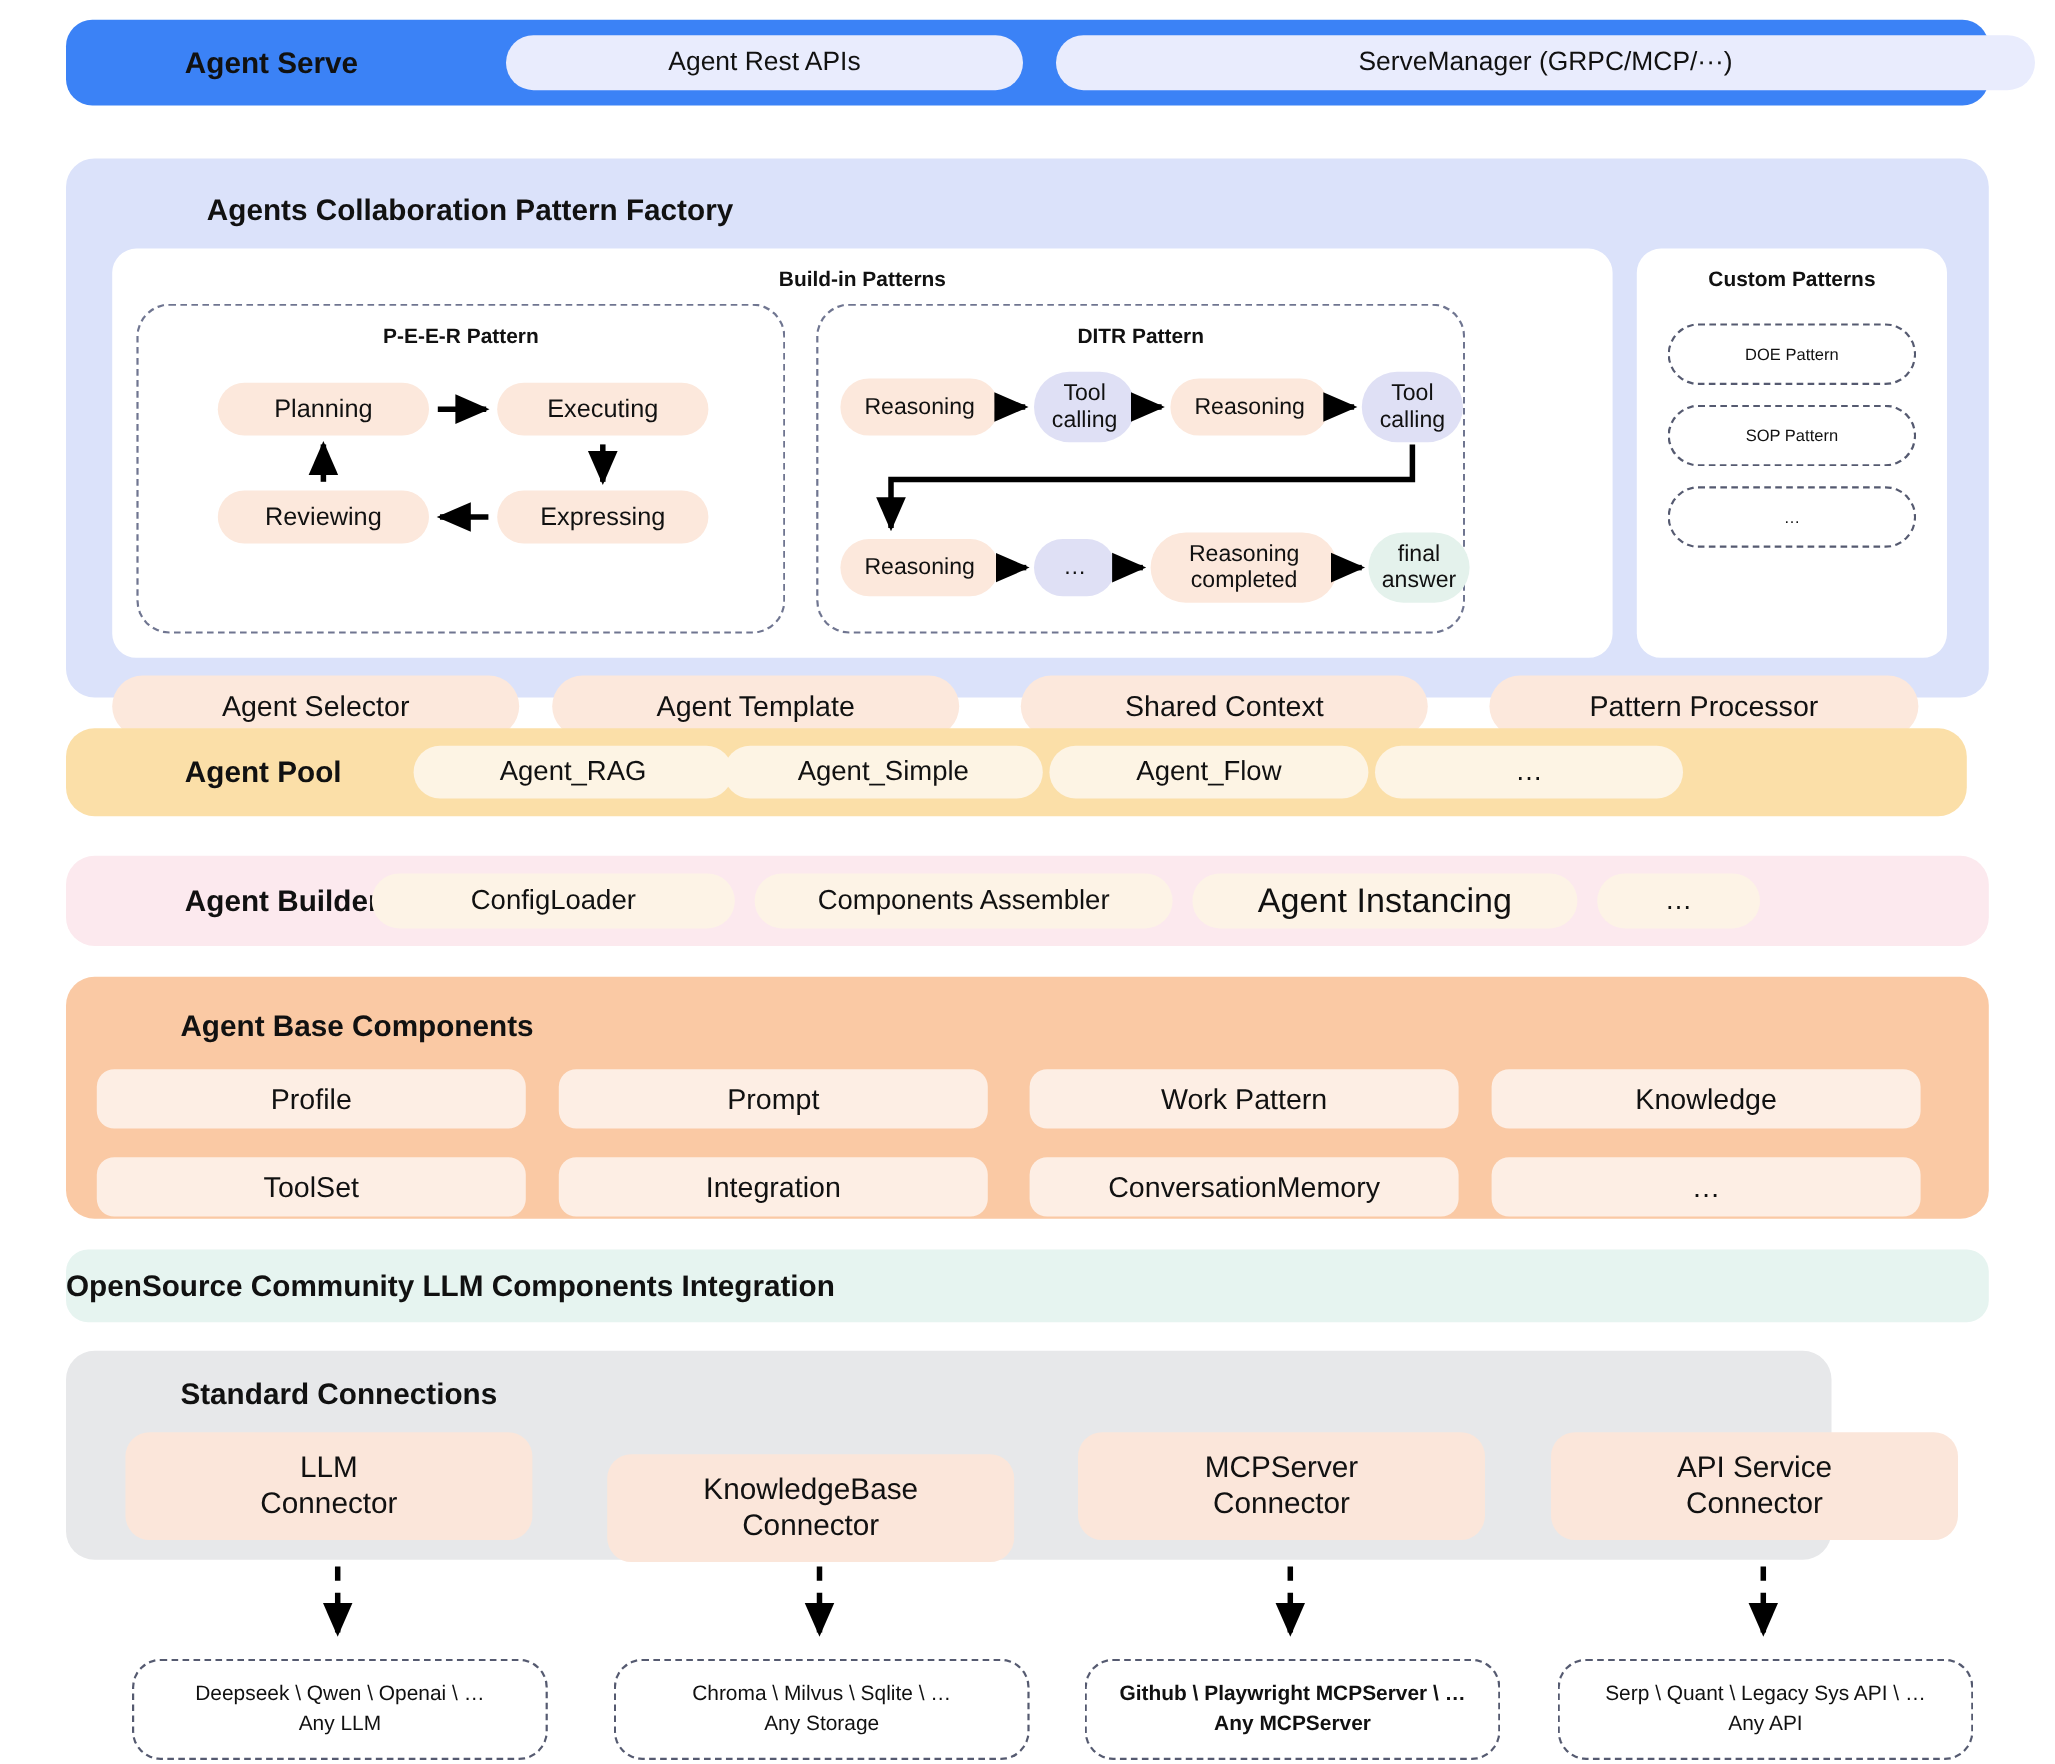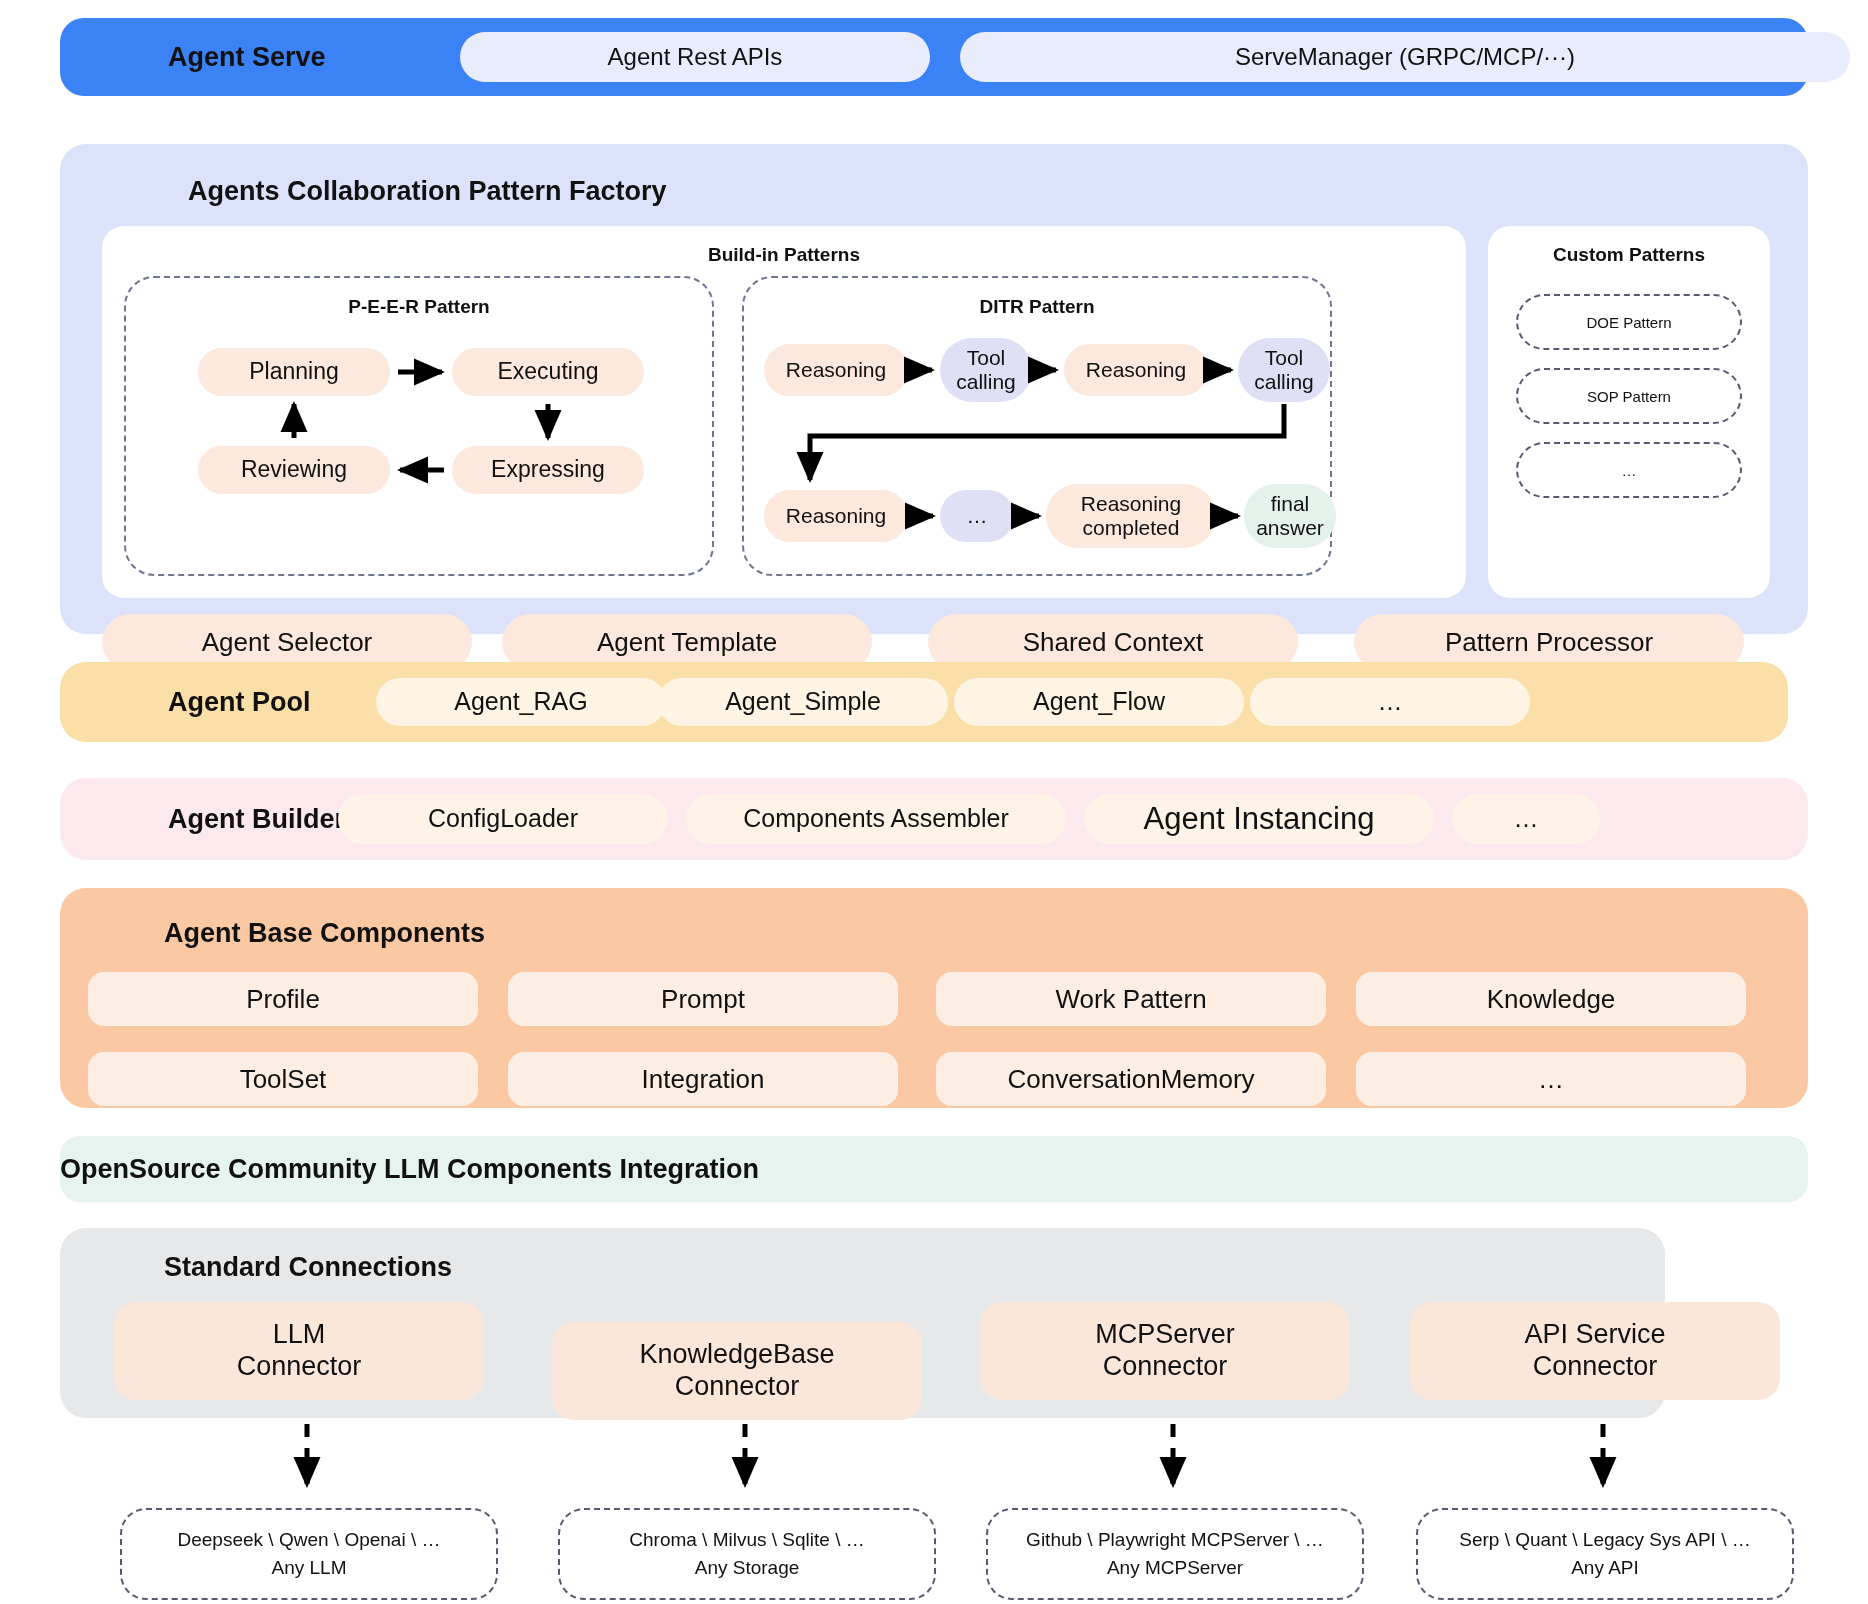--- a/index.html
+++ b/index.html
@@ -303,21 +303,21 @@
   </svg>
 
   <div class="leaf" style="left:120px; width:378px;">
     <span>Deepseek \ Qwen \ Openai \ …</span>
     <span>Any LLM</span>
   </div>
   <div class="leaf" style="left:558px; width:378px;">
     <span>Chroma \ Milvus \ Sqlite \ …</span>
     <span>Any Storage</span>
   </div>
-  <div class="leaf" style="left:986px; width:378px;">
+  <div class="leaf" style="left:986px; width:378px;font-weight:bold;">
     <span>Github \ Playwright  MCPServer \  …</span>
     <span>Any MCPServer</span>
   </div>
   <div class="leaf" style="left:1416px; width:378px;">
     <span>Serp \ Quant \ Legacy Sys API \  …</span>
     <span>Any API</span>
   </div>
 
 </div>
 

